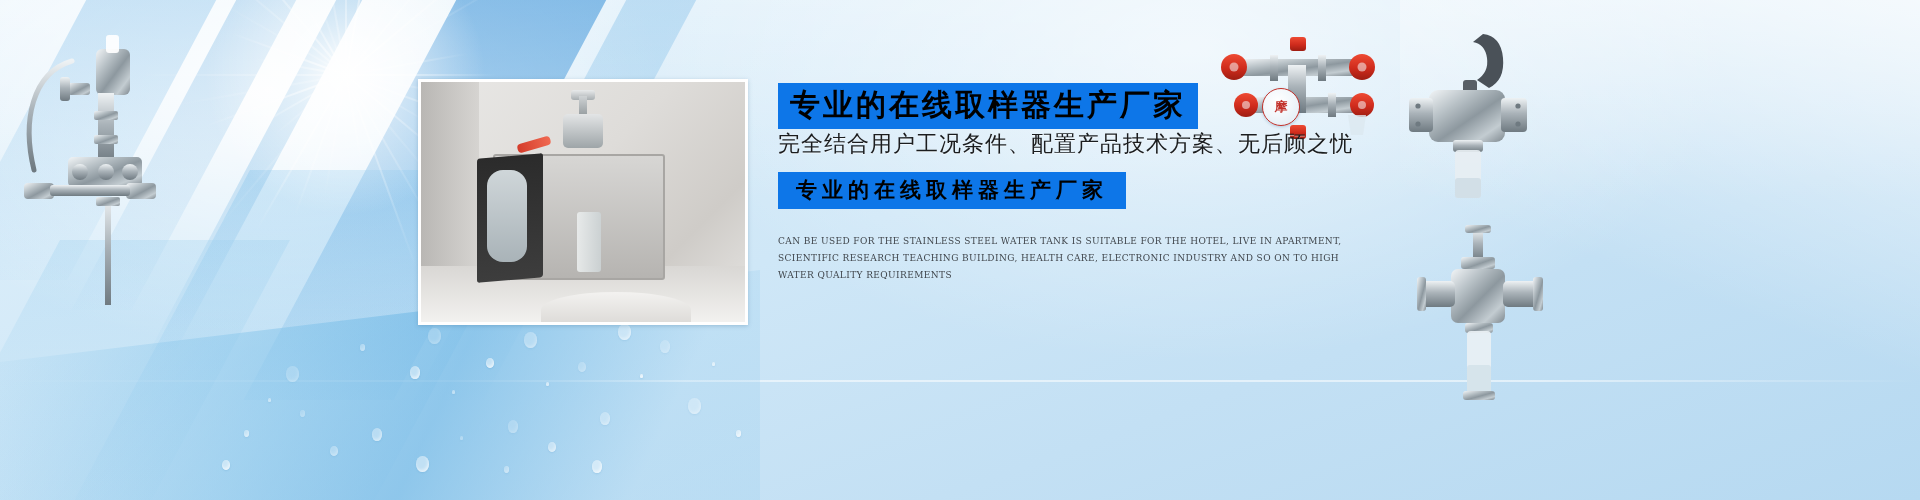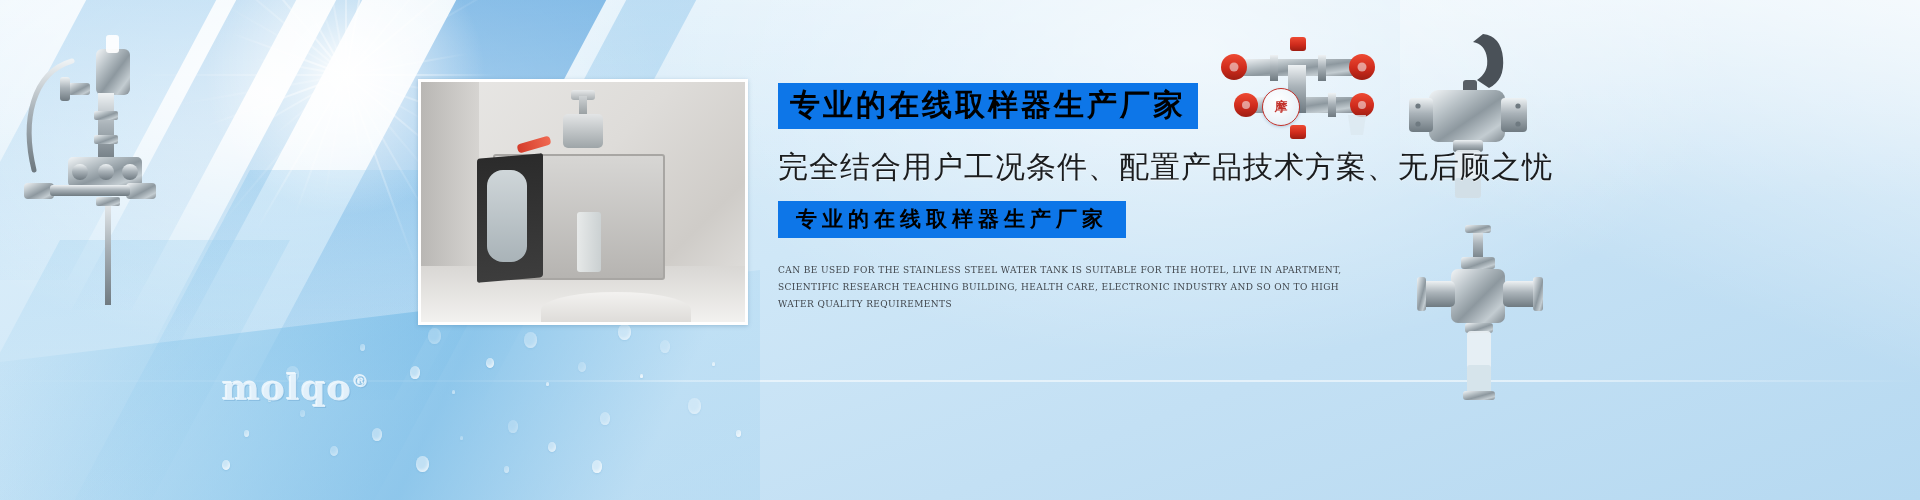--- a/index.html
+++ b/index.html
@@ -129,22 +129,22 @@
     font-weight:700;
     white-space:nowrap;
   }
   #slogan-main {
     margin-top:11px;
     font-size:30px; letter-spacing:3px;
     padding:6px 12px 8px 12px;
     line-height:1.08;
   }
   #slogan-sub {
-    margin-top:18px;
-    font-size:30px; letter-spacing:1px; color:#1b1d1f;
+    margin-top:0;
+    font-size:22px; letter-spacing:1px; color:#1b1d1f;
     font-weight:500; white-space:nowrap;
     text-shadow:0 1px 0 rgba(255,255,255,.55);
   }
   #slogan-custom {
     margin-top:13px;
     font-size:21px; letter-spacing:5px;
     padding:6px 18px 8px 18px;
     line-height:1.1;
   }
   #english-copy {
@@ -412,17 +412,14 @@
 
     <div id="slogan-sub">完全结合用户工况条件、配置产品技术方案、无后顾之忧</div>
 
     <div>
       <span id="slogan-custom" class="hl-band">专业的在线取样器生产厂家</span>
     </div>
 
     <div id="english-copy">Can be used for the stainless steel water tank is suitable for the hotel, live in apartment, scientific research teaching building, health care, electronic industry and so on to high water quality requirements</div>
   </div>
 
-  <div id="watermark">
-    <span>molqo</span><sup>®</sup>
-  </div>
 
 </div>
 
 </body></html>

